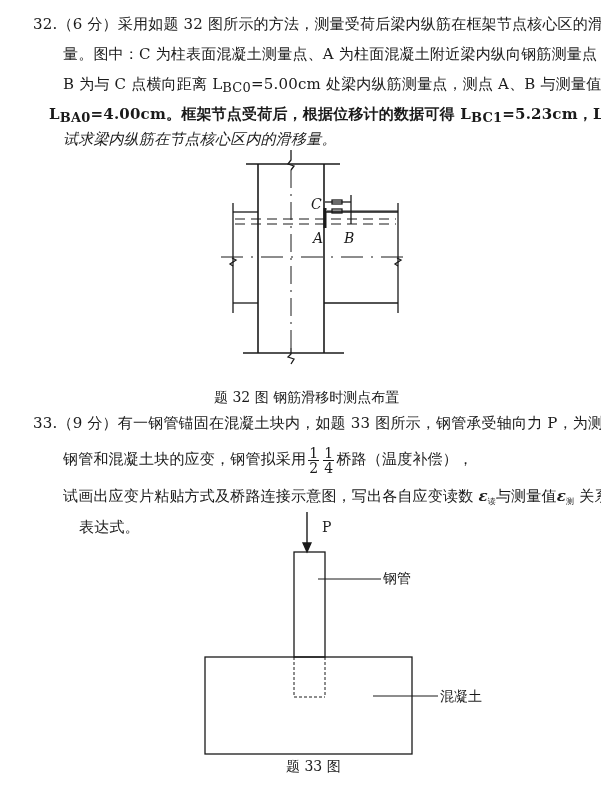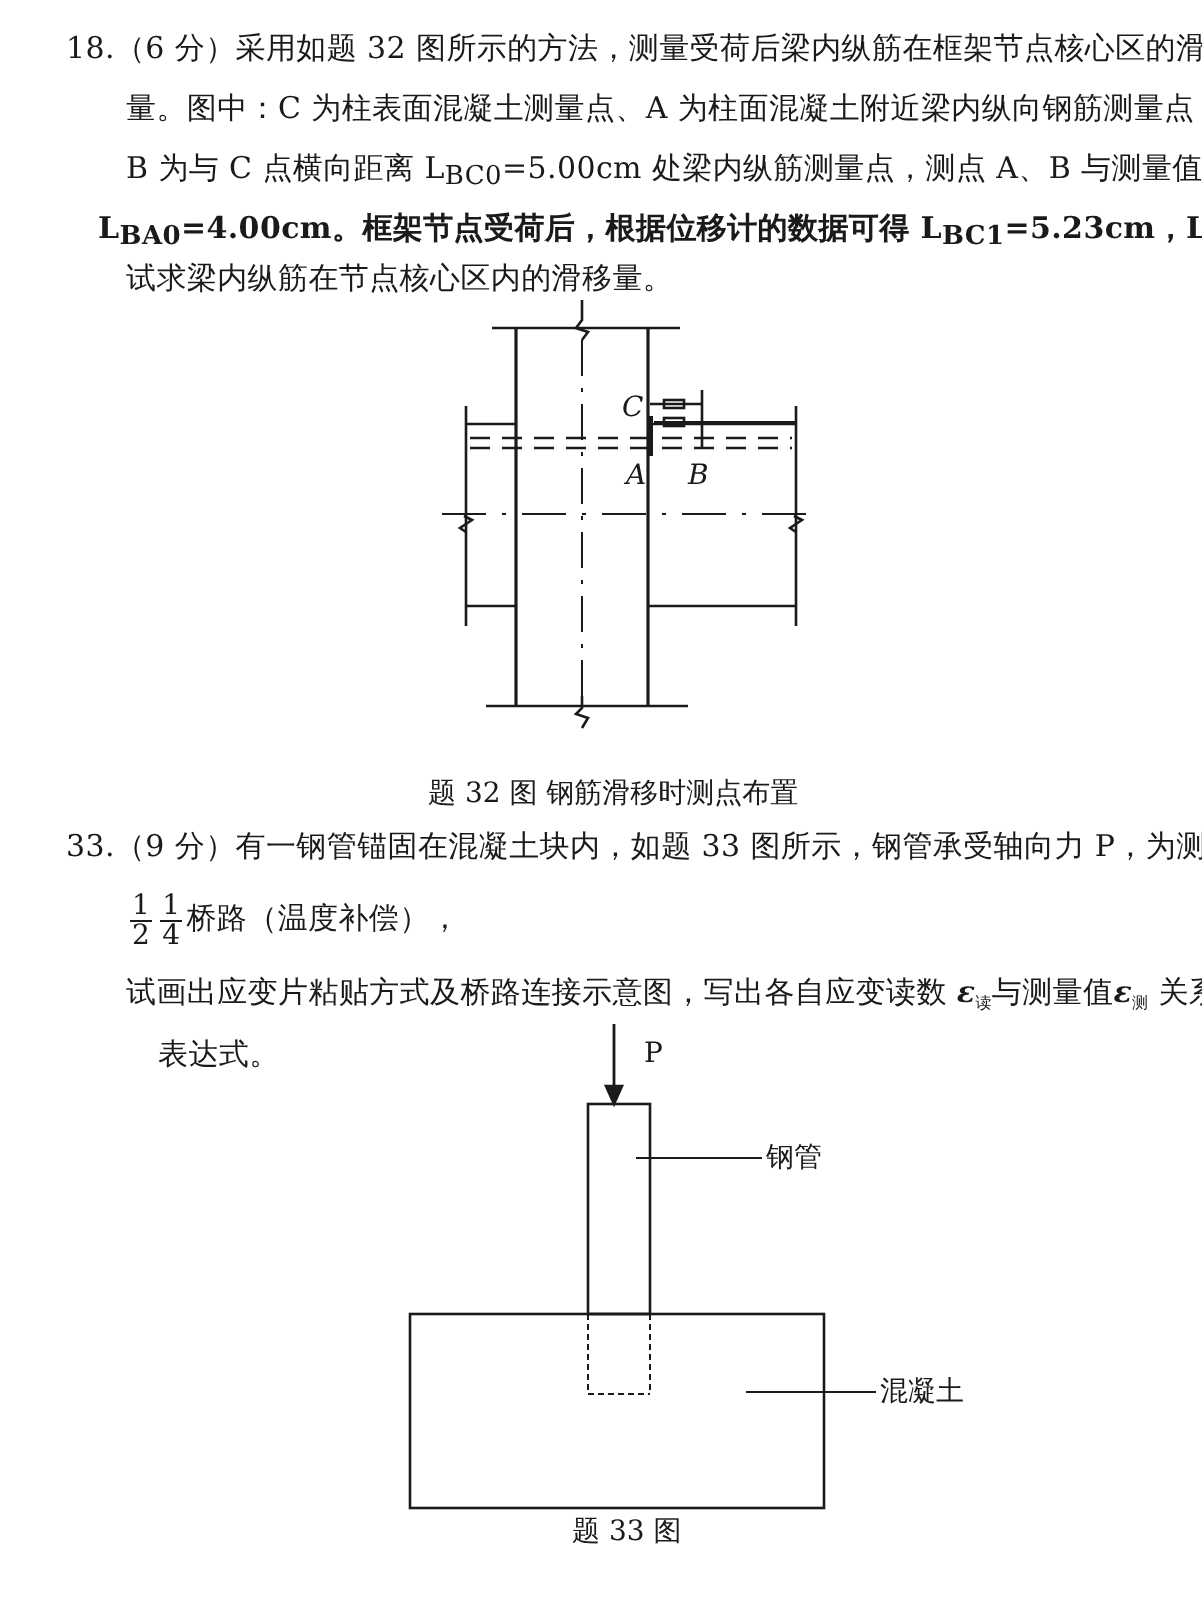--- a/index.html
+++ b/index.html
@@ -14,33 +14,33 @@
   .eps sub { font-style:normal; font-weight:normal; font-size:8px; }
   .caption { position:absolute; font-size:14px; line-height:18px; white-space:nowrap; }
   svg { position:absolute; left:0; top:0; }
   .lbl { position:absolute; font-size:14px; line-height:16px; }
   .lbl-it { font-style:italic; }
 </style>
 </head>
 <body>
 
 <div class="line" style="left:33px; top:14px;">
-  <span>18.</span><span>（6 分）</span><span>采用如题 32 图所示的方法，测量受荷后梁内纵筋在框架节点核心区的滑移</span>
+  <span>32.</span><span>（6 分）</span><span>采用如题 32 图所示的方法，测量受荷后梁内纵筋在框架节点核心区的滑移</span>
 </div>
 <div class="line" style="left:63px; top:44px;">量。图中：C 为柱表面混凝土测量点、A 为柱面混凝土附近梁内纵向钢筋测量点，</div>
 <div class="line" style="left:63px; top:74px;">
   <span>B  为与  C  点横向距离</span>
   <span><span>L</span><sub>BC0</sub><span>=5.00cm</span></span>
   <span>处梁内纵筋测量点，测点  A、B  与测量值</span>
 </div>
 <div class="line" style="left:49px; top:104px;font-weight:bold;">
   <span><span>L</span><sub>BA0</sub><span>=4.00cm。</span></span><span>框架节点受荷后，根据位移计的数据可得</span>
   <span><span>L</span><sub>BC1</sub><span>=5.23cm，</span></span><span><span>L</span><sub>BA1</sub></span>
 </div>
-<div class="line" style="left:63px; top:129px;">试求梁内纵筋在节点核心区内的滑移量。</div>
+<div class="line" style="left:63px; top:129px;font-style:italic;">试求梁内纵筋在节点核心区内的滑移量。</div>
 
 <svg width="601" height="802" style="pointer-events:none;">
   <g stroke="#1a1a1a" fill="none" stroke-width="1.3">
 
     <line x1="246" y1="164" x2="340" y2="164"></line>
     <line x1="258" y1="164" x2="258" y2="353" stroke-width="1.6"></line>
     <line x1="324" y1="164" x2="324" y2="353" stroke-width="1.6"></line>
     <line x1="243" y1="353" x2="344" y2="353"></line>
 
     <polyline points="291,150 291,160 288,164 294,166 291,170"></polyline>
@@ -88,26 +88,26 @@
 <div class="lbl lbl-it" style="left:311px; top:196px;">C</div>
 <div class="lbl lbl-it" style="left:313px; top:230px;">A</div>
 <div class="lbl lbl-it" style="left:344px; top:230px;">B</div>
 
 <div class="caption" style="left:214px; top:378px;margin-top:10px;">题 32 图  钢筋滑移时测点布置</div>
 
 <div class="line" style="left:33px; top:413px;">
   <span>33.</span><span>（9 分）</span><span>有一钢管锚固在混凝土块内，如题 33 图所示，钢管承受轴向力 P，为测得</span>
 </div>
 <div class="line" style="left:63px; top:444px; line-height:30px;">
-  <span class="frac"><span class="num">1</span><span class="den">2</span></span><span class="frac"><span class="num">1</span><span class="den">4</span></span><span>桥路（温度补偿），</span>
+  <span>钢管和混凝土块的应变，钢管拟采用</span><span class="frac"><span class="num">1</span><span class="den">2</span></span><span class="frac"><span class="num">1</span><span class="den">4</span></span><span>桥路（温度补偿），</span>
 </div>
 <div class="line" style="left:63px; top:486px;">
   <span>试画出应变片粘贴方式及桥路连接示意图，写出各自应变读数</span>
   <span class="eps"><span>ε</span><sub>读</sub></span><span>与测量值</span><span class="eps"><span>ε</span><sub>测</sub></span>
   <span>关系</span>
 </div>
 <div class="line" style="left:63px; top:517px;margin-left:16px;">表达式。</div>
 
 <div class="lbl" style="left:322px; top:519px;">P</div>
-<div class="lbl" style="left:383px; top:571px;">钢管</div>
+<div class="lbl" style="left:383px; top:571px;font-family:Liberation Serif, serif;">钢管</div>
 <div class="lbl" style="left:440px; top:688px;">混凝土</div>
 
 <div class="caption" style="left:286px; top:757px;">题 33 图</div>
 
 </body></html>

